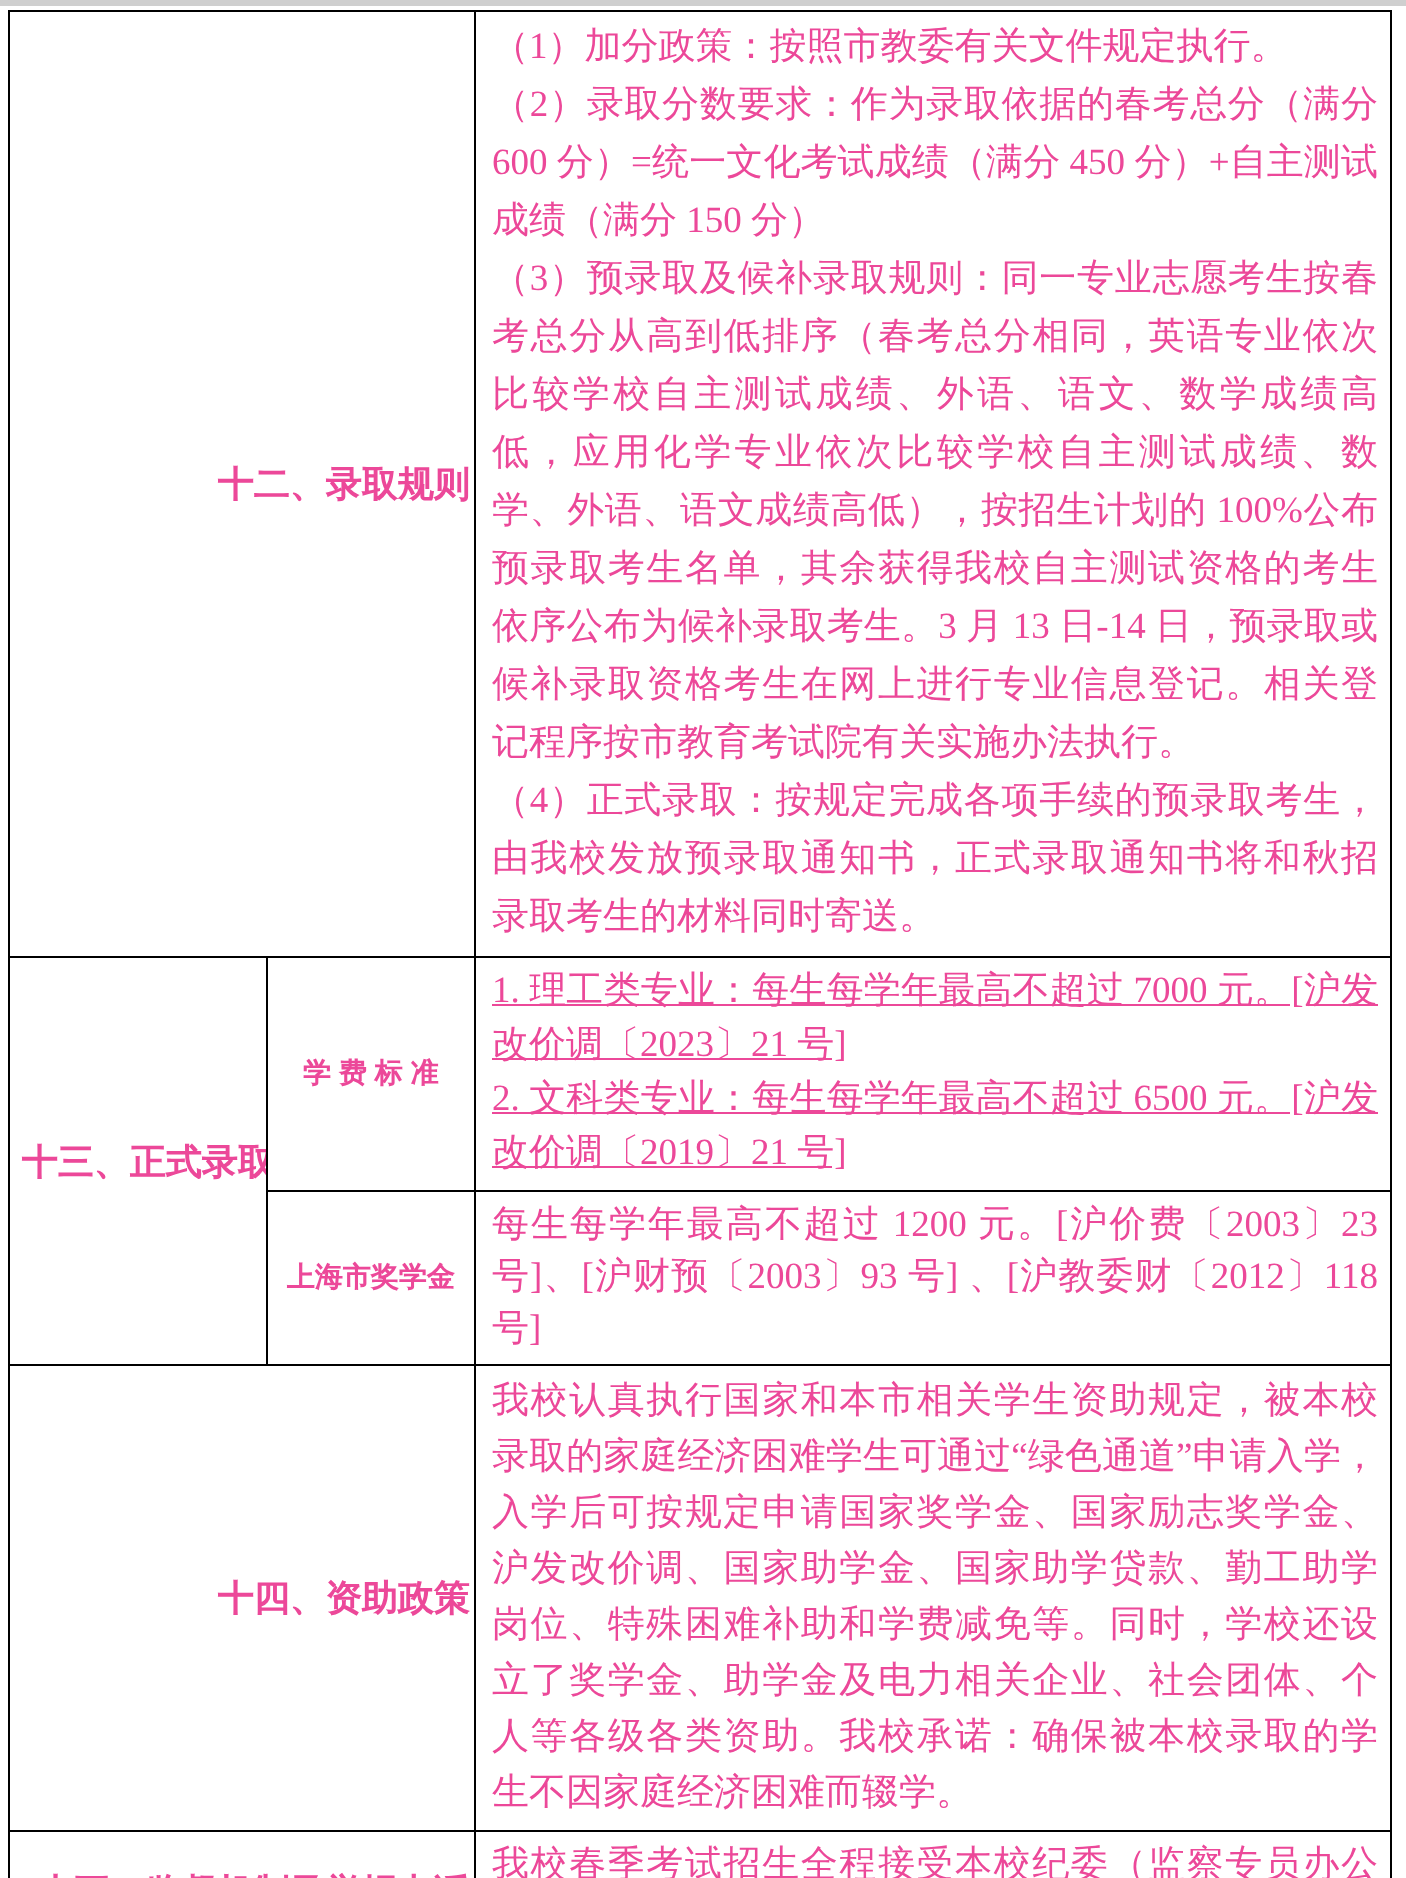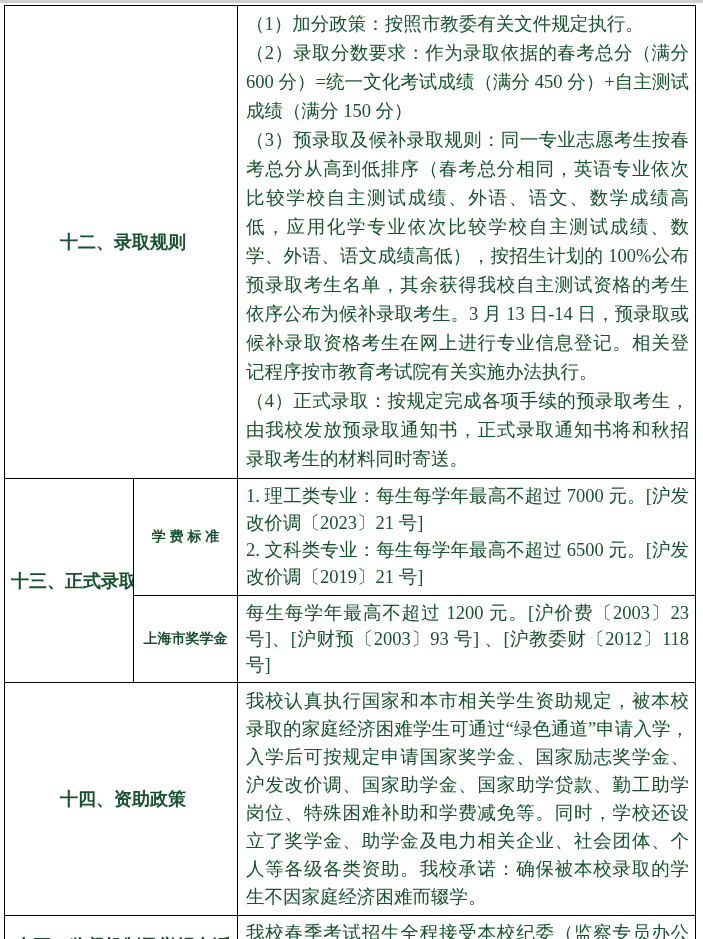--- a/index.html
+++ b/index.html
@@ -14,47 +14,47 @@
     background: #cfcfcf;
   }
   table.doc {
     position: absolute; left: 4px; top: 5px;
     width: 691px; height: 925px;
     border-collapse: collapse; table-layout: fixed;
   }
   td {
     border: 1.5px solid #000000;
     vertical-align: middle;
-    color: #14532d;
+    color: #ec4899;
     overflow: hidden;
   }
   td.hdr {
     font-family: "Liberation Sans", "DejaVu Sans", sans-serif;
     font-weight: 700;
     font-size: 18px;
     padding: 0 2px 0 6px;
     white-space: nowrap;
-    text-align: center;
+    text-align: right;
   }
   td.sub {
     font-family: "Liberation Sans", "DejaVu Sans", sans-serif;
     font-weight: 700;
     font-size: 14px;
     padding: 0 3px;
     text-align: center;
   }
   td.content {
     font-size: 18.5px;
     padding: 4px 6px 4px 8px;
     text-align: justify;
   }
   td.content p { margin: 0; }
   .lh29 p { line-height: 29px; }
   .lh28 p { line-height: 28px; }
-  .lh27 p { line-height: 27px; }
+  .lh27 p { line-height: 27px; text-decoration: underline; }
   .lh26 p { line-height: 26px; }
   tr.r12 { height: 451px; }
   tr.r13a { height: 111px; }
   tr.r13b { height: 80px; }
   tr.r14 { height: 229px; }
   tr.r15 { height: 54px; }
 </style>
 </head>
 <body>
 

